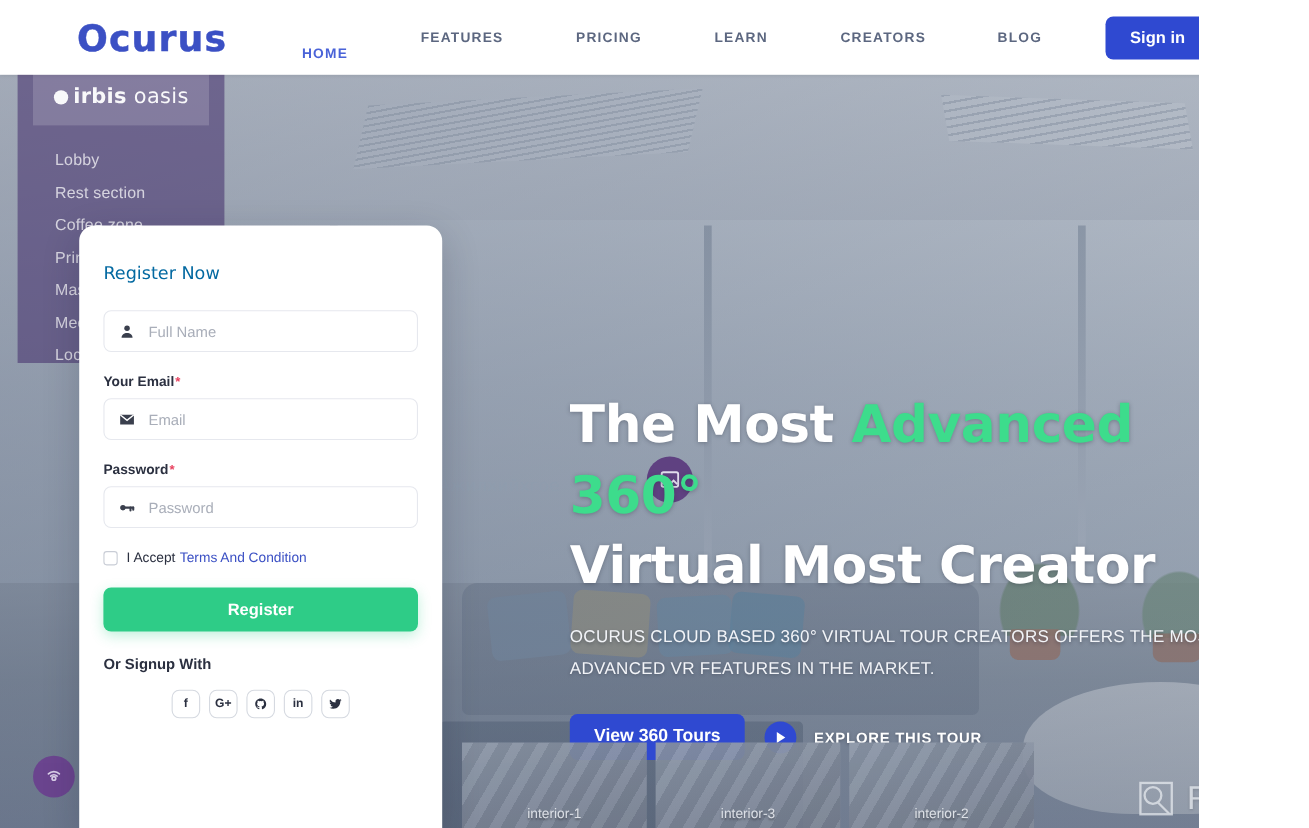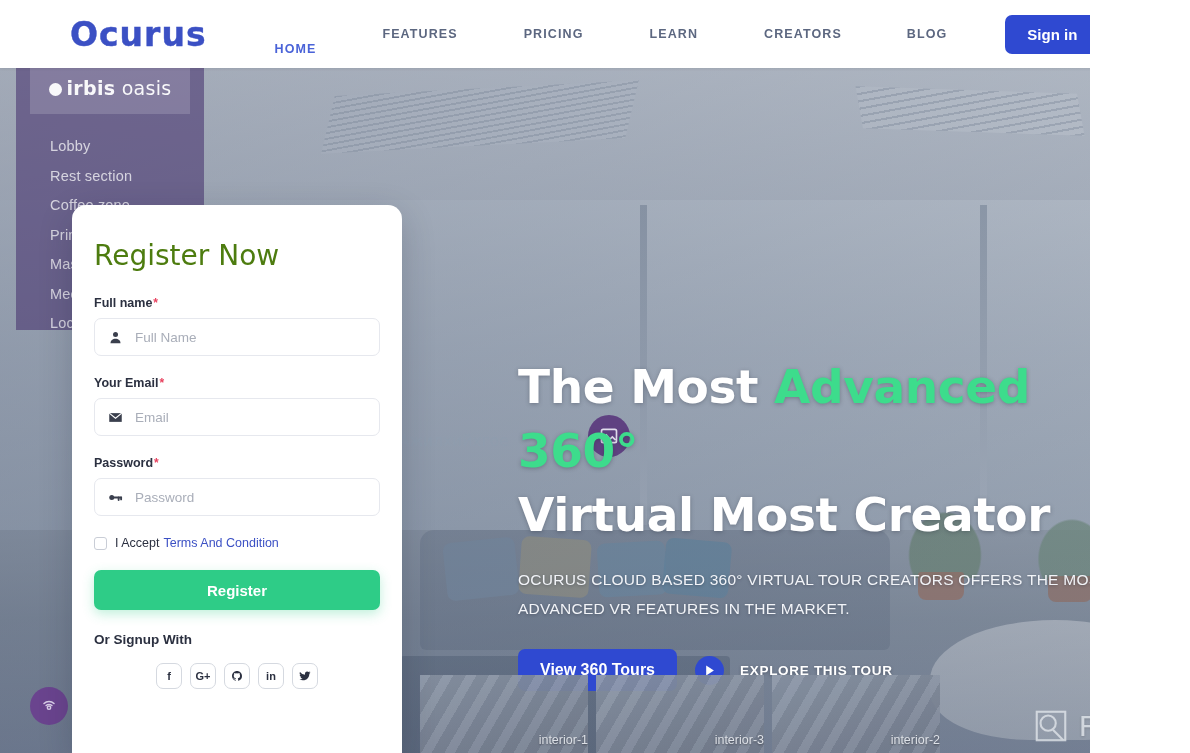--- a/index.html
+++ b/index.html
@@ -222,21 +222,21 @@
   }
   .thumb {
     position: relative; width: 168px; height: 78px;
     background: linear-gradient(165deg,#8c97a8,#767f90);
     opacity: .92; overflow: hidden;
   }
   .thumb .t-streak { position:absolute; inset:0;
     background: repeating-linear-gradient(120deg, rgba(255,255,255,.08) 0 9px, rgba(0,0,0,.05) 9px 20px); }
   .thumb-label {
     position: absolute; left: 0; right: 0; bottom: 6px;
-    text-align: right; color: #e7eaef; font-size: 12.5px;
+    text-align: center; color: #e7eaef; font-size: 12.5px;
     text-shadow: 0 1px 2px rgba(0,0,0,.4);
     margin-top: 12px;
   }
 
   
   .vr-fab {
     position: absolute; left: 30px; bottom: 28px;
     width: 38px; height: 38px; border-radius: 50%;
     background: #6a3f8f; opacity: .9;
     display: flex; align-items: center; justify-content: center;
@@ -265,21 +265,21 @@
   .register-card {
     position: absolute; left: 72px; top: 205px;
     width: 330px; height: 548px;
     background: #ffffff;
     border-radius: 14px 14px 0 0;
     box-shadow: 0 10px 34px rgba(20,25,45,0.20);
     z-index: 50;
     padding: 22px 22px 0 22px;
   }
   .reg-title {
-    font-size: 28px; color: #4d7c0f; font-weight: normal;
+    font-size: 16px; color: #0369a1; font-weight: normal;
     margin: 12px 0 24px 0;
     font-family: "DejaVu Sans", sans-serif;
   }
   .field-label {
     font-size: 12.5px; color: #2b3040; font-weight: bold;
     margin-bottom: 8px; display: block;
   }
   .req { color: #e8425f; font-size: 12px; margin-left: 1px; }
   .input-wrap {
     position: relative; height: 38px; margin-bottom: 20px;
@@ -448,23 +448,20 @@
         <path d="M22 24l11 11"></path>
       </svg>
       <div class="wm-text">Revain</div>
     </div>
   </div>
 
   <div class="register-card">
     <div class="reg-title">Register Now</div>
 
     
-    <label class="field-label">
-      <span>Full name</span><span class="req">*</span>
-    </label>
     <div class="input-wrap">
       <span class="input-icon">
         <svg viewBox="0 0 24 24" fill="#3a3f4d">
             <circle cx="12" cy="7" r="4"></circle>
             <path d="M4 21c0-4.4 3.6-7 8-7s8 2.6 8 7z"></path>
           </svg>
       </span>
       <input type="text" placeholder="Full Name" style="">
     </div>
 

